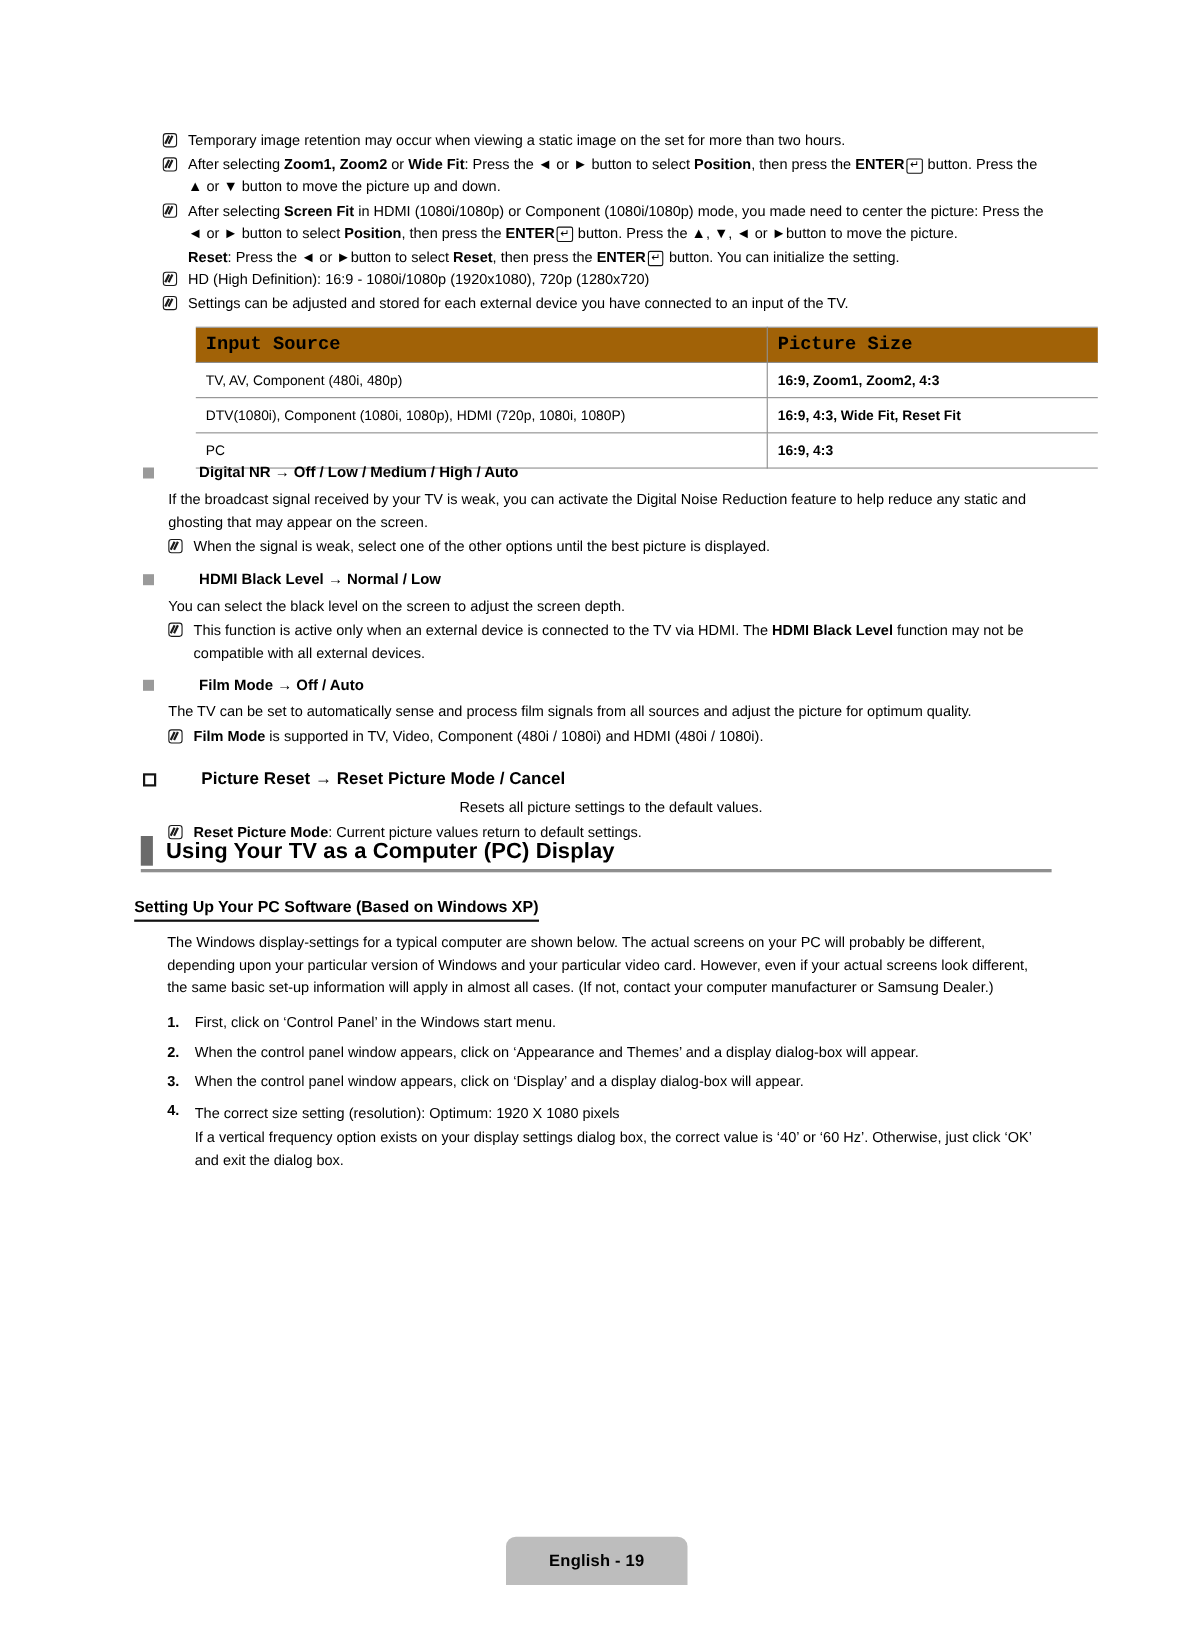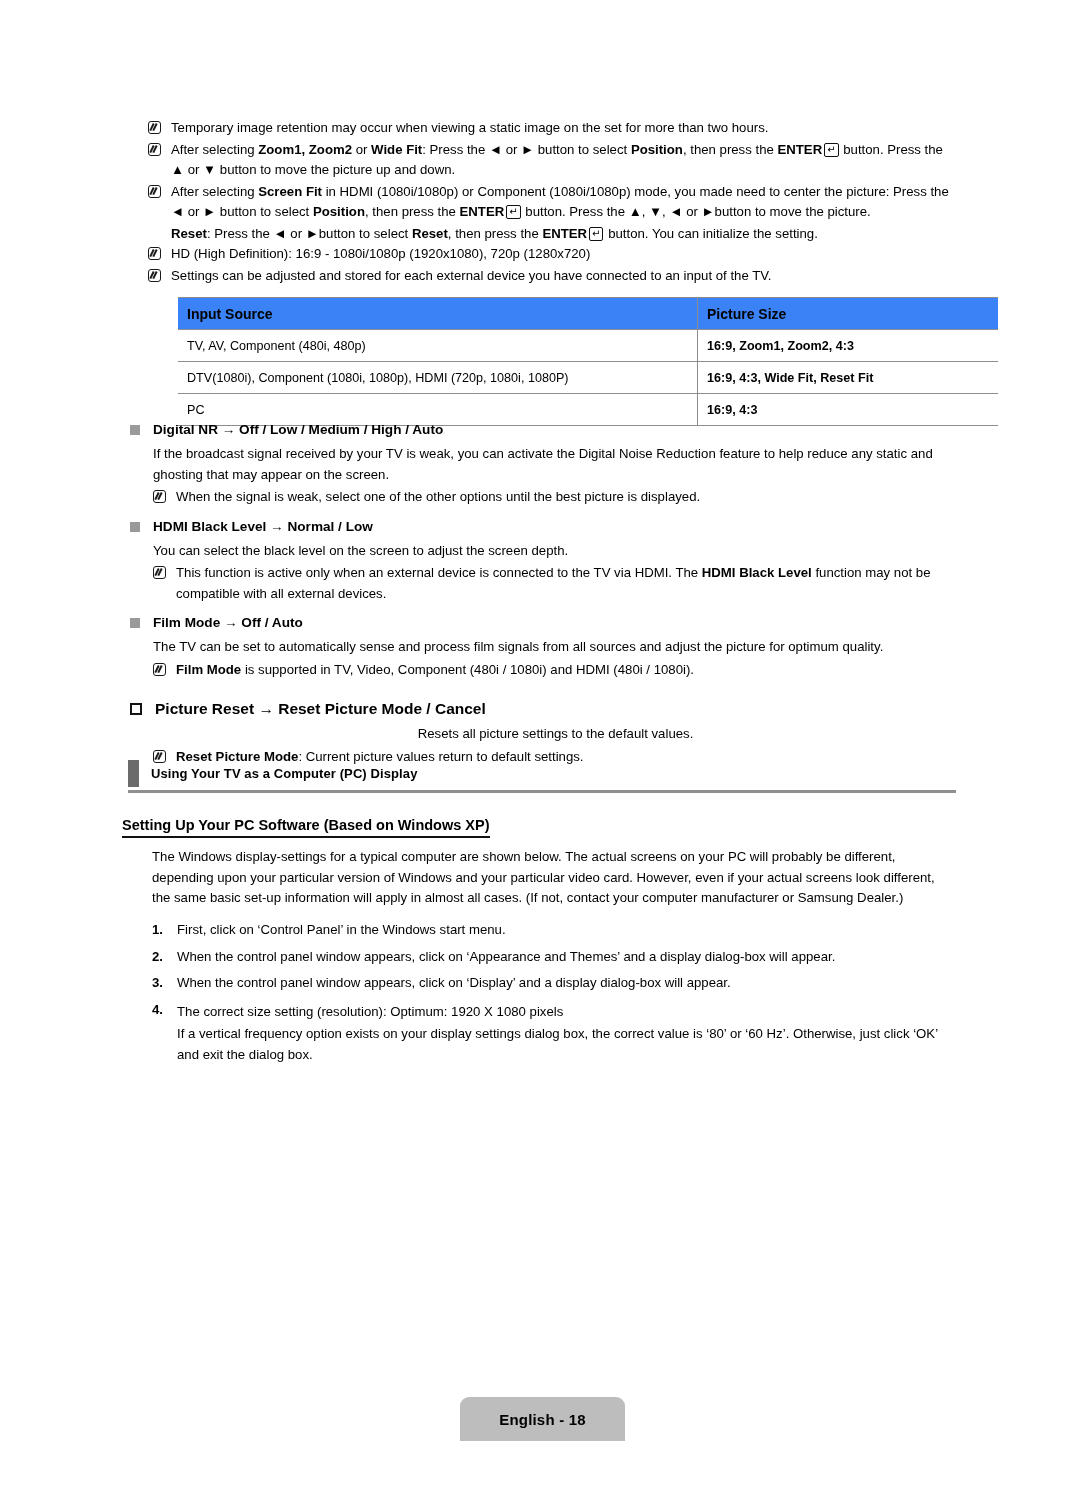--- a/index.html
+++ b/index.html
@@ -65,20 +65,21 @@
     background: #1a1a1a;
     transform: rotate(26deg);
     transform-origin: center;
   }
   .note-text { flex: 1 1 auto; }
 
   
   .sec-row {
     display: flex;
     align-items: flex-start;
+    gap: 28px;
   }
   .sq-gray {
     flex: 0 0 auto;
     width: 10px; height: 10px;
     background: #9a9a9a;
     margin-top: 5px;
     margin-right: 13px;
   }
   .sq-hollow {
     flex: 0 0 auto;
@@ -122,45 +123,46 @@
     table-layout: fixed;
   }
   .spec-table th, .spec-table td {
     text-align: left;
     padding: 5px 8px 5px 9px;
     border-bottom: 1.2px solid #8d8d8d;
     vertical-align: middle;
     height: 21px;
   }
   .spec-table thead th {
-    background: #3b82f6;
-    font-weight: bold;
-    font-size: 14px;
+    background: #a16207;
+    font-weight: bold;
+    font-size: 17px;
     border-top: 1.2px solid #8d8d8d;
+    font-family: Liberation Mono, monospace;
   }
   .spec-table .col-a { width: 502px; border-right: 1.2px solid #8d8d8d; }
   .spec-table .col-b { width: 283px; }
   .spec-table tbody td.col-b { font-weight: bold; }
   .spec-table tbody td.col-a { font-weight: normal; }
 
   
   .big-heading-wrap {
     position: relative;
     display: flex;
     align-items: center;
   }
   .big-heading-bar {
     width: 11px;
     height: 27px;
     background: #6b6b6b;
     margin-right: 12px;
     flex: 0 0 auto;
   }
   .big-heading-text {
-    font-size: 13px;
+    font-size: 20px;
     font-weight: bold;
     letter-spacing: 0.1px;
     line-height: 26px;
   }
   .big-heading-rule {
     height: 3px;
     background: #8f8f8f;
     margin-top: 3px;
   }
 
@@ -345,23 +347,23 @@
         <div class="ol-row">
           <div class="ol-num">3.</div>
           <div class="ol-body">
             <div class="body-text">When the control panel window appears, click on ‘Display’ and a display dialog-box will appear.</div>
           </div>
         </div>
         <div class="ol-row">
           <div class="ol-num">4.</div>
           <div class="ol-body">
             <div class="body-text" style="margin-top: 2px;">The correct size setting (resolution): Optimum: 1920 X 1080 pixels</div>
-            <div class="body-text" style="margin-top: 2px;">If a vertical frequency option exists on your display settings dialog box, the correct value is ‘80’ or ‘60 Hz’. Otherwise, just click ‘OK’ and exit the dialog box.</div>
+            <div class="body-text" style="margin-top: 2px;">If a vertical frequency option exists on your display settings dialog box, the correct value is ‘40’ or ‘60 Hz’. Otherwise, just click ‘OK’ and exit the dialog box.</div>
           </div>
         </div>
       </div>
   </div>
 
   <div class="footer-badge">
-    <span>English - 18</span>
+    <span>English - 19</span>
   </div>
 
 </div>
 
 </body></html>

